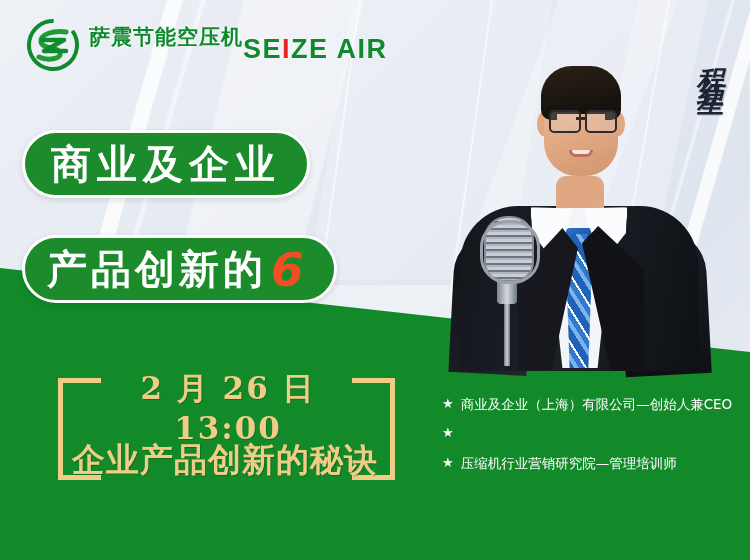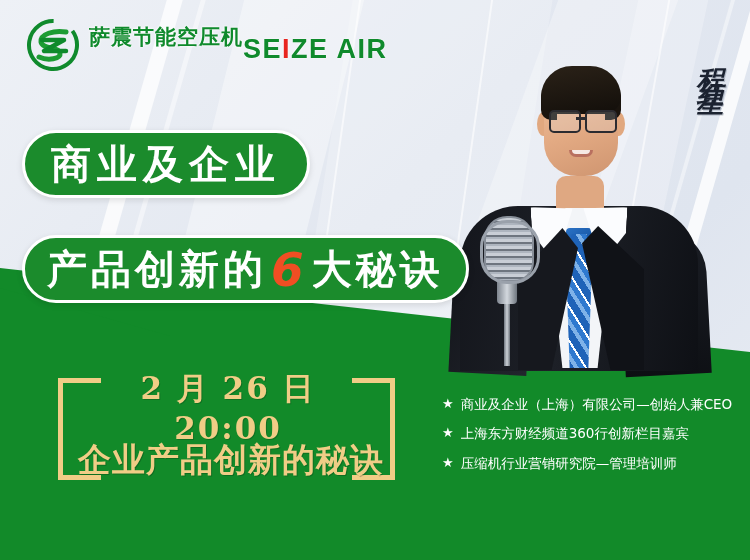--- a/index.html
+++ b/index.html
@@ -154,21 +154,21 @@
     color:#f0cd86;font-weight:bold;font-size:31px;letter-spacing:2px;
     font-family:"DejaVu Serif","Liberation Serif",serif;
     text-shadow:1px 1px 0 rgba(0,0,0,.18);
   }
   .sub-line{
     position:absolute;left:88px;top:406px;width:280px;text-align:center;
     color:#f0cd86;font-weight:bold;font-size:19px;letter-spacing:1px;
     font-family:"DejaVu Serif","Liberation Serif",serif;
   }
   .big-line{
-    position:absolute;left:72px;top:438px;width:312px;text-align:right;
+    position:absolute;left:72px;top:438px;width:312px;text-align:left;
     color:#f0cd86;font-weight:bold;font-size:33px;letter-spacing:1px;
     font-family:"DejaVu Serif","Liberation Serif",serif;
     text-shadow:1px 1px 0 rgba(0,0,0,.2);
   }
 
   .bullets{position:absolute;left:442px;top:396px;width:300px;}
   .bullet{
     display:flex;align-items:flex-start;gap:7px;margin-bottom:13px;
     color:#ffffff;font-size:13.5px;line-height:1.2;
     font-family:"DejaVu Sans","Liberation Sans",sans-serif;
@@ -243,39 +243,37 @@
       <span class="logo-en"><span>SE</span><span class="red">I</span><span>ZE AIR</span></span>
     </div>
   </div>
 
   <div class="pill pill1">
     <span>商业及企业</span>
   </div>
   <div class="pill pill2">
     <span>产品创新的</span>
       <span class="big6">6</span>
-      <span>大秘诀</span>
   </div>
 
   <div class="calli">程红星</div>
 
   <div class="bracketL"></div>
   <div class="bracketR"></div>
 
-  <div class="date-line">2 月 26 日 20:00</div>
+  <div class="date-line">2 月 26 日 13:00</div>
   <div class="big-line">企业产品创新的秘诀</div>
 
   <div class="bullets">
     <div class="bullet">
       <span class="star">★</span>
       <span>商业及企业（上海）有限公司—创始人兼CEO</span>
     </div>
     <div class="bullet">
       <span class="star">★</span>
-      <span>上海东方财经频道360行创新栏目嘉宾</span>
     </div>
     <div class="bullet">
       <span class="star">★</span>
       <span>压缩机行业营销研究院—管理培训师</span>
     </div>
   </div>
 
 </div>
 
 </body></html>

